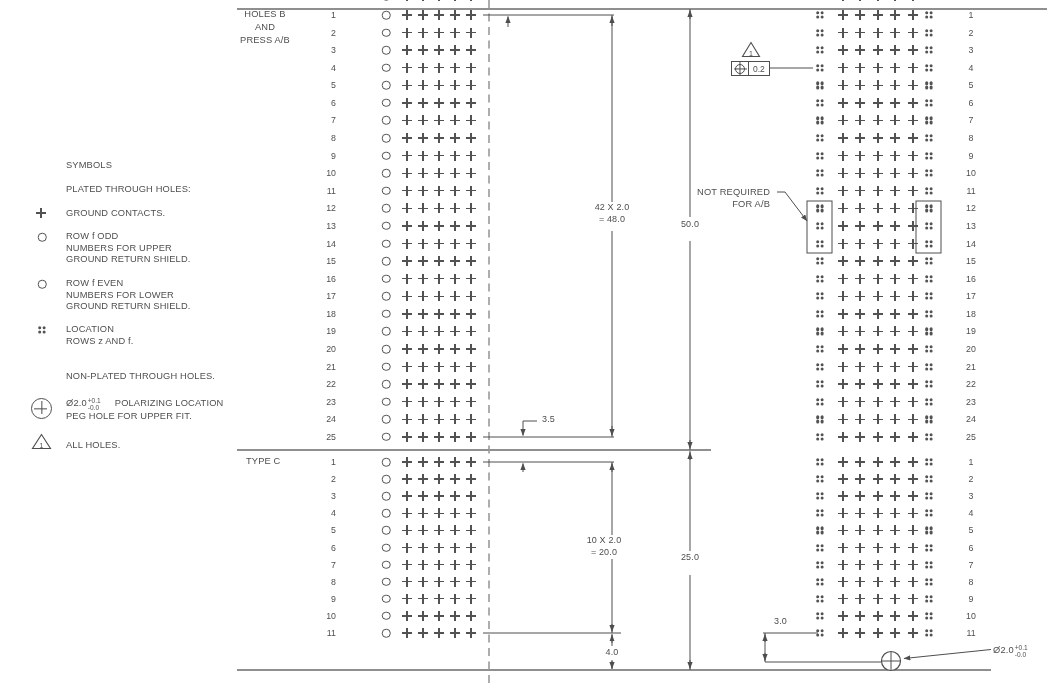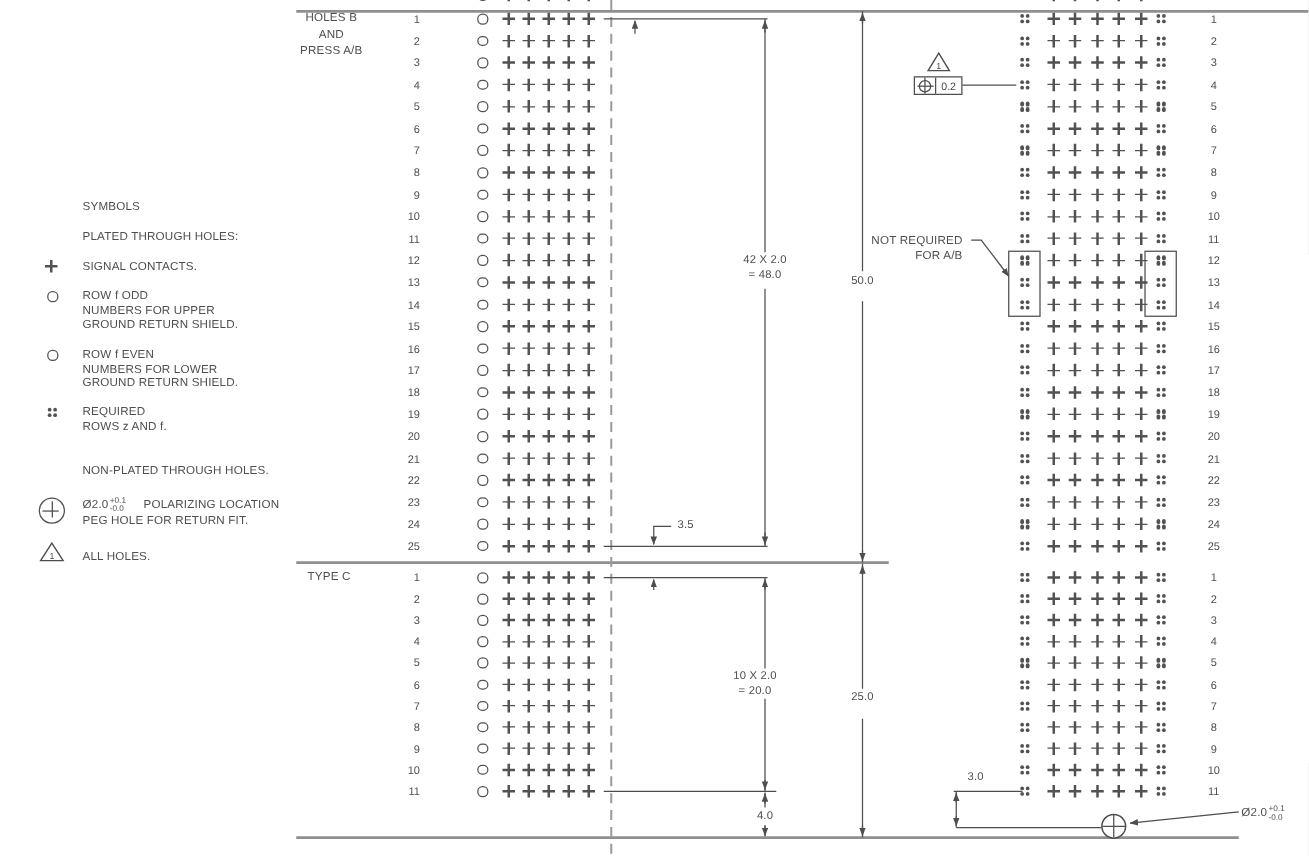--- a/index.html
+++ b/index.html
@@ -674,49 +674,49 @@
 
     <circle cx="891" cy="661" r="9.5" fill="#ffffff" stroke="#4e4e4e" stroke-width="1.2"></circle>
     <line class="e" x1="882" y1="661" x2="900" y2="661"></line>
     <line class="e" x1="891" y1="652" x2="891" y2="670"></line>
   </svg>
 
   <div class="t txt" style="left:66px;top:160px">SYMBOLS</div>
   <div class="t txt" style="left:66px;top:184px">PLATED THROUGH HOLES:</div>
 
   <span class="sym sym-plus txt" style="left:41px;top:213px"></span>
-  <div class="t txt" style="left:66px;top:208px">SIGNAL CONTACTS.</div>
+  <div class="t txt" style="left:66px;top:208px">GROUND CONTACTS.</div>
 
   <span class="sym sym-o txt" style="left:42px;top:237px"></span>
   <div class="t txt" style="left:66px;top:231px">ROW f ODD</div>
   <div class="t txt" style="left:66px;top:243px">NUMBERS FOR UPPER</div>
   <div class="t txt" style="left:66px;top:254px">GROUND RETURN SHIELD.</div>
 
   <span class="sym sym-o txt" style="left:42px;top:284px"></span>
   <div class="t txt" style="left:66px;top:278px">ROW f EVEN</div>
   <div class="t txt" style="left:66px;top:290px">NUMBERS FOR LOWER</div>
   <div class="t txt" style="left:66px;top:301px">GROUND RETURN SHIELD.</div>
 
   <span class="sym sym-bp txt" style="left:42px;top:330px"></span>
-  <div class="t txt" style="left:66px;top:324px">REQUIRED</div>
+  <div class="t txt" style="left:66px;top:324px">LOCATION</div>
   <div class="t txt" style="left:66px;top:336px">ROWS z AND f.</div>
 
   <div class="t txt" style="left:66px;top:371px">NON-PLATED THROUGH HOLES.</div>
 
   <span class="icon-peg txt" style="left:31px;top:398px"></span>
   <div class="t txt peg-line1" style="left:66px;top:398px">
     <span>Ø2.0</span>
       <span class="tolstack">
         <span>+0.1</span>
         <span>-0.0</span>
       </span>
       <span class="gap18"></span>
       <span>POLARIZING LOCATION</span>
   </div>
-  <div class="t txt" style="left:66px;top:411px">PEG HOLE FOR RETURN FIT.</div>
+  <div class="t txt" style="left:66px;top:411px">PEG HOLE FOR UPPER FIT.</div>
 
   <span class="tri txt" style="left:31px;top:433px;width:21px;height:17px">
     <svg width="21" height="17">
         <path d="M10.5,1.5 L19.5,15.5 L1.5,15.5 Z" fill="none" stroke="#4e4e4e" stroke-width="1.1"></path>
       </svg>
     <span class="flag">1</span>
   </span>
   <div class="t txt" style="left:66px;top:440px">ALL HOLES.</div>
 
   <div class="t txt" style="left:237px;top:8px;width:56px;text-align:center;line-height:13px">

